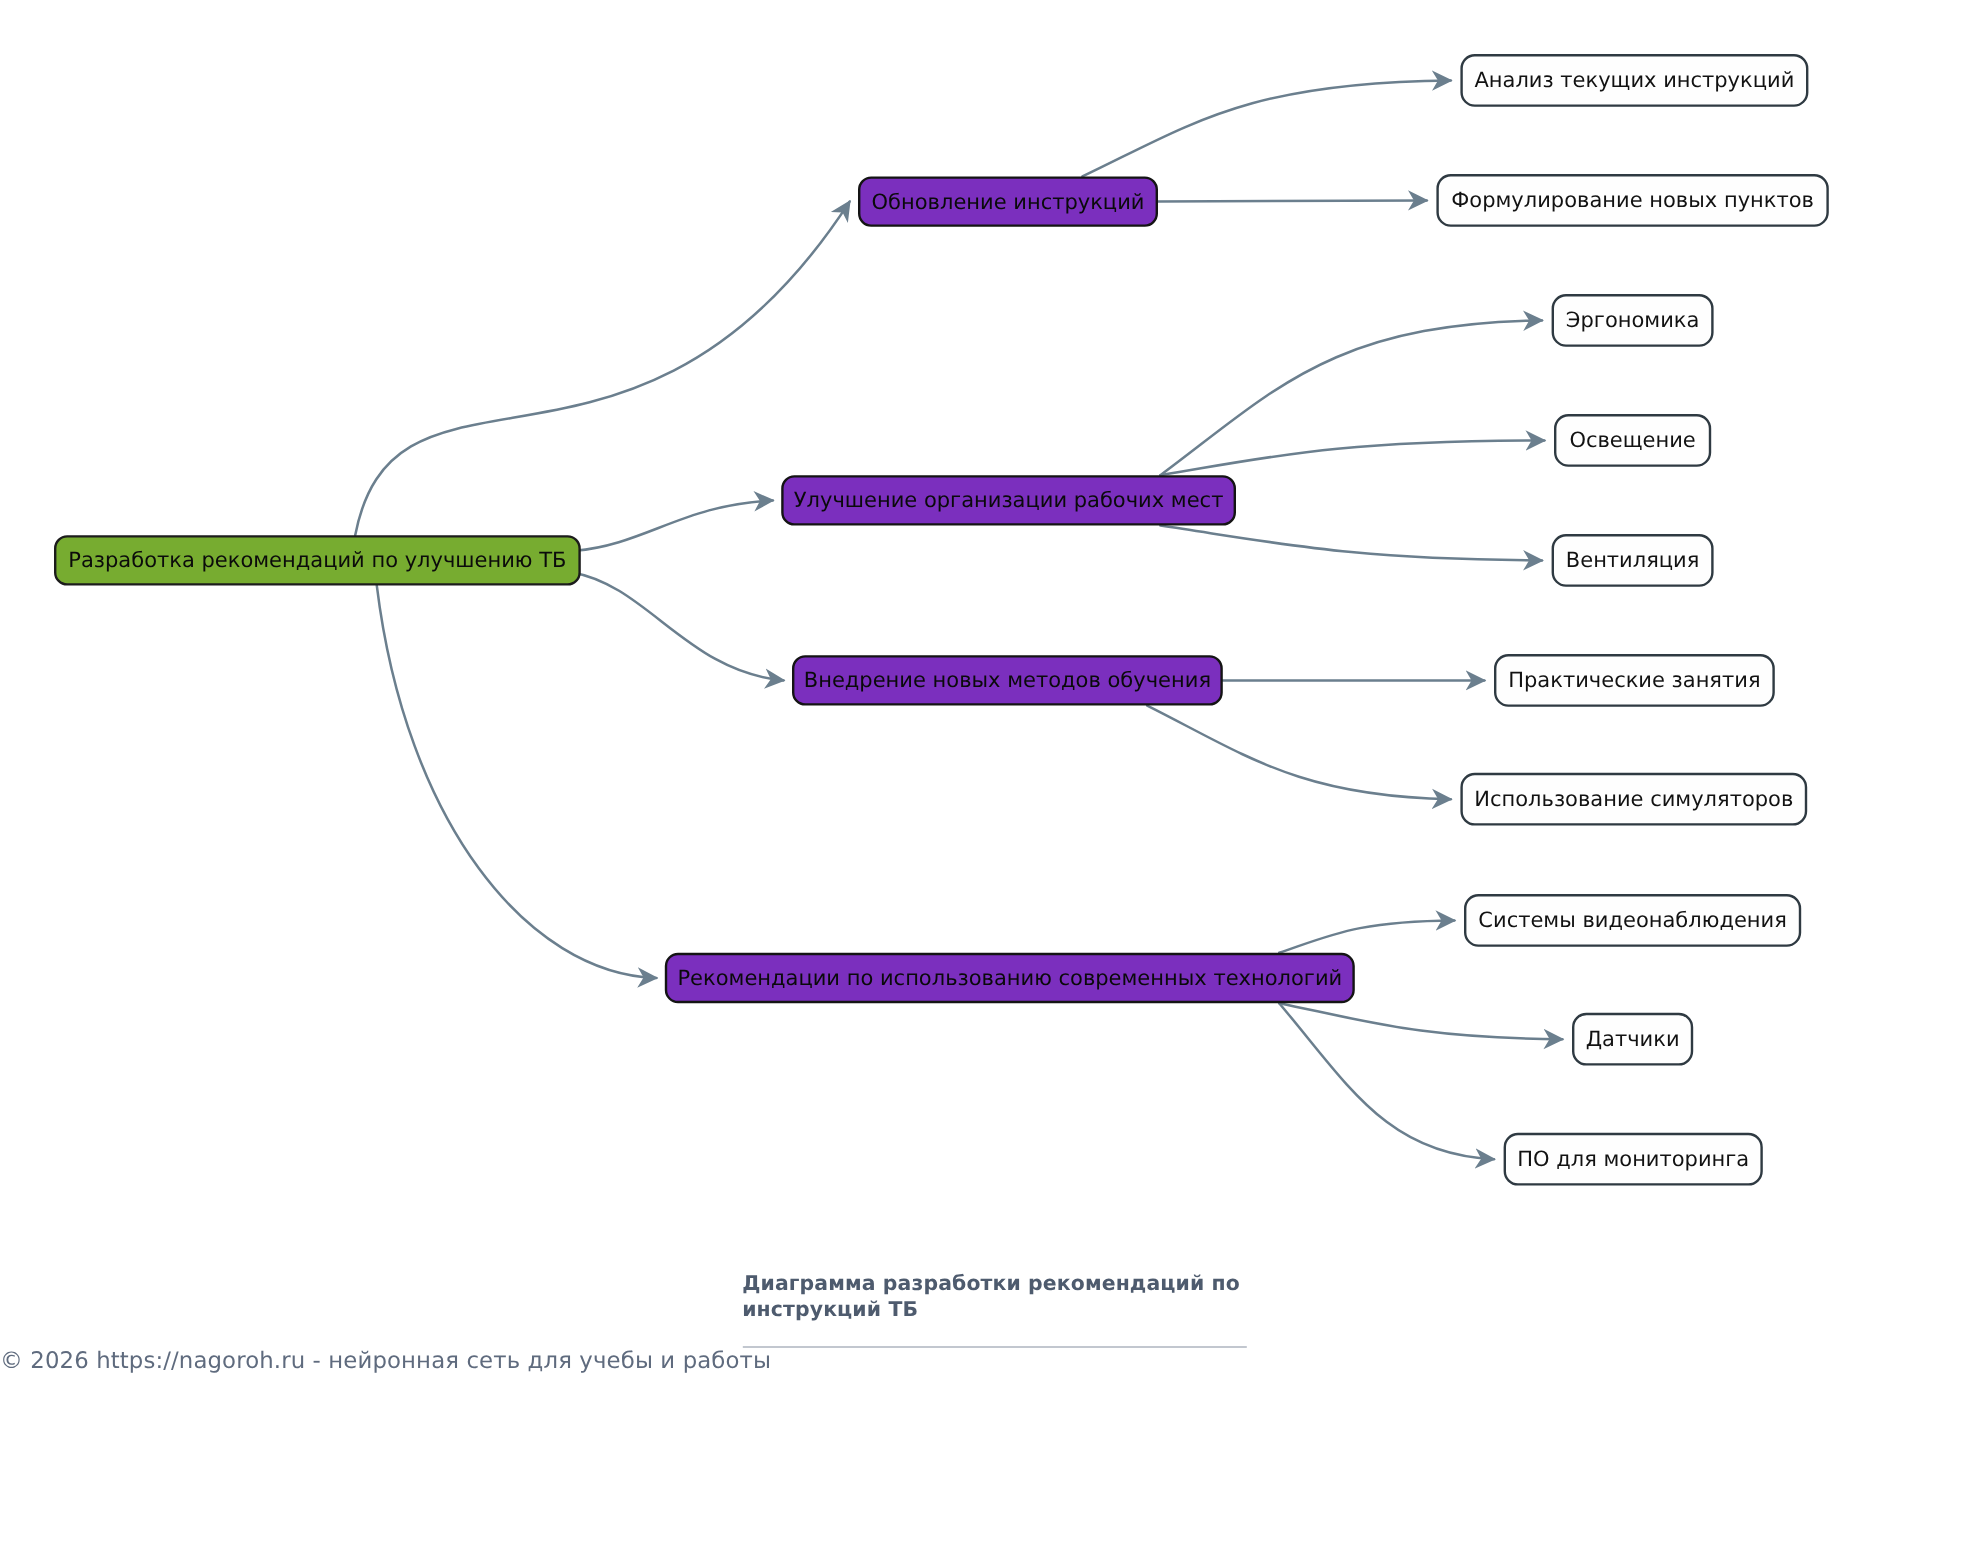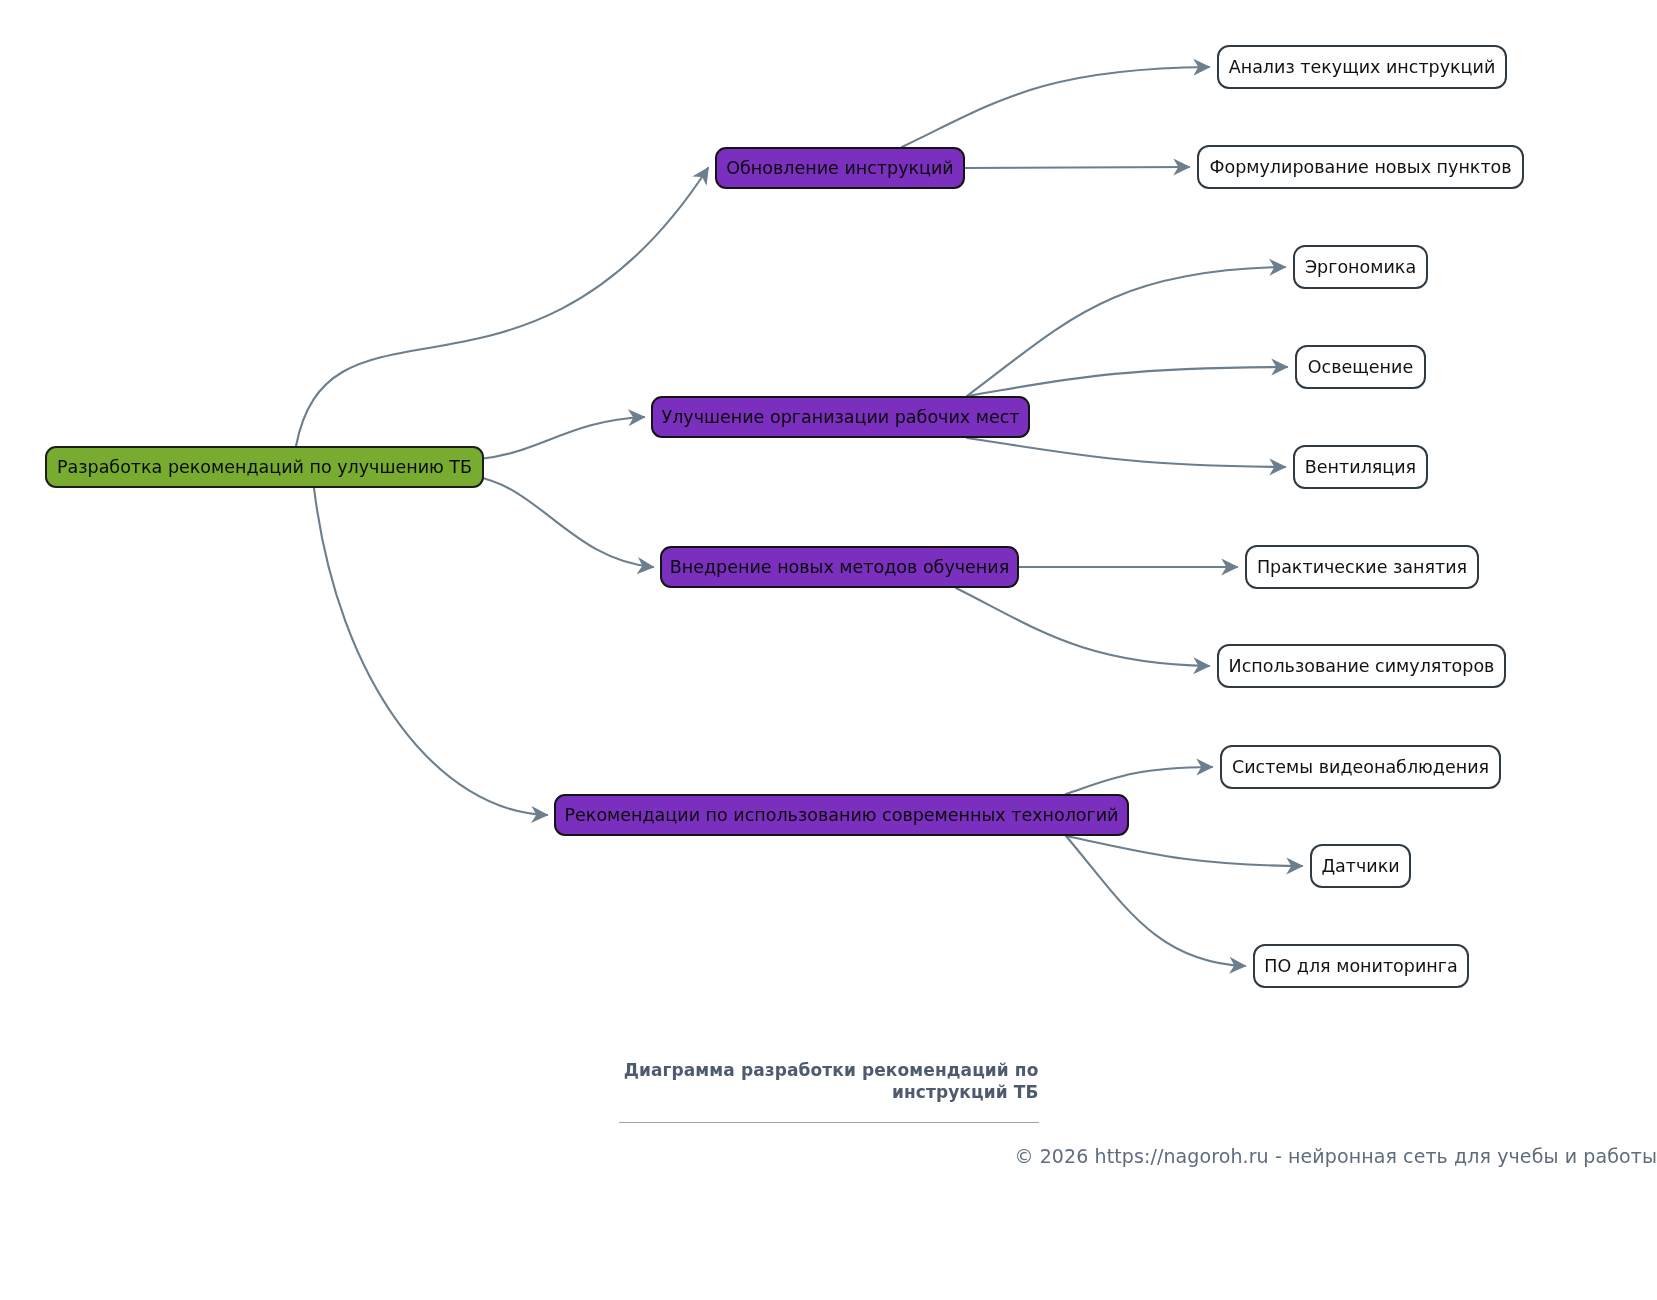--- a/index.html
+++ b/index.html
@@ -66,21 +66,21 @@
   }
   .node-label-leaf {
     font-size: 17.5px;
     fill: #121212;
   }
   #footer-block {
     position: absolute;
     left: 0;
     top: 1060px;
     width: 1657px;
-    text-align: right;
+    text-align: left;
   }
   .footer-title {
     font-family: "DejaVu Sans", "Liberation Sans", sans-serif;
     font-size: 17px;
     font-weight: bold;
     color: #4e5b6e;
     line-height: 1.28;
     letter-spacing: 0.1px;
     width: 420px;
     margin: 0 auto;
@@ -88,21 +88,20 @@
   .footer-divider {
     width: 420px;
     height: 1px;
     background: #9aa3b0;
     margin: 18px auto 0 auto;
   }
   .footer-credit {
     font-family: "DejaVu Sans", "Liberation Sans", sans-serif;
     font-size: 19px;
     color: #5f6b7e;
-    margin-top: 22px;
     letter-spacing: 0.1px;
   }
 </style>
 </head>
 <body>
 
 <div id="diagram-root">
   <svg id="mindmap-svg" viewBox="0 0 1657 1300" xmlns="http://www.w3.org/2000/svg">
     <defs>
       <marker id="arrow-head" viewBox="0 0 12 12" refX="10" refY="6" markerWidth="9" markerHeight="9" orient="auto-start-reverse">

